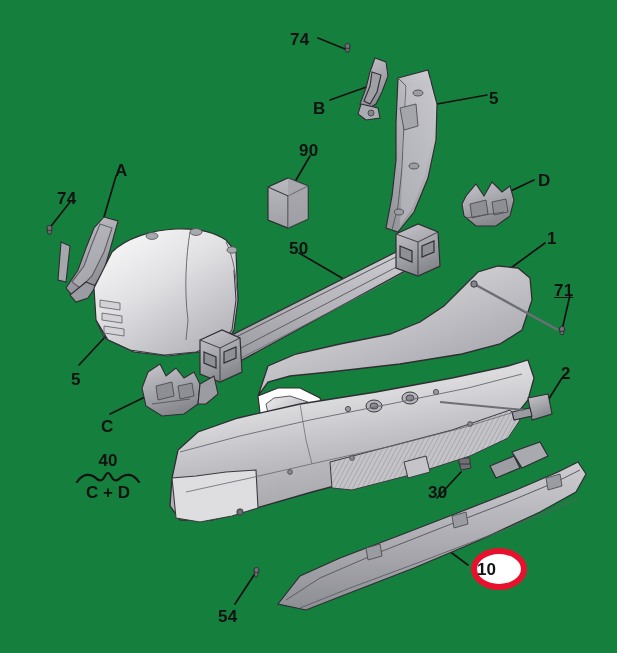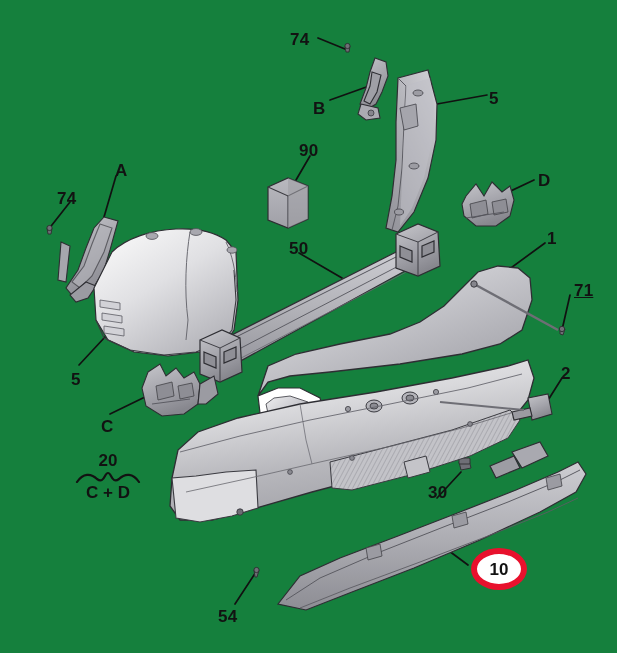--- a/index.html
+++ b/index.html
@@ -57,21 +57,21 @@
     position:absolute;
     display:flex;
     align-items:center;
     justify-content:center;
     user-select:none;
   }
   .callout .ring{
     position:relative;
     display:flex;
     align-items:center;
-    justify-content:center;
+    justify-content:flex-start;
     width:56px;
     height:42px;
     border-radius:50%;
     border:6px solid #e8112d;
     background:#ffffff;
     box-sizing:border-box;
   }
   .callout .ring span{
     font-family:"Liberation Sans", sans-serif;
     font-weight:bold;
@@ -336,30 +336,30 @@
 
   <div class="lbl" style="left:290px; top:31px;">74</div>
   <div class="lbl" style="left:313px; top:100px;">B</div>
   <div class="lbl" style="left:489px; top:90px;">5</div>
   <div class="lbl" style="left:299px; top:142px;">90</div>
   <div class="lbl" style="left:115px; top:162px;">A</div>
   <div class="lbl" style="left:538px; top:172px;">D</div>
   <div class="lbl" style="left:57px;  top:190px;">74</div>
   <div class="lbl" style="left:289px; top:240px;">50</div>
   <div class="lbl" style="left:547px; top:230px;">1</div>
-  <div class="lbl" style="left:574px; top:282px;text-decoration:underline;">71</div>
+  <div class="lbl" style="left:554px; top:282px;text-decoration:underline;">71</div>
   <div class="lbl" style="left:561px; top:365px;">2</div>
   <div class="lbl" style="left:101px; top:418px;">C</div>
   <div class="lbl" style="left:71px;  top:371px;">5</div>
   <div class="lbl" style="left:428px; top:484px;">30</div>
   <div class="lbl" style="left:218px; top:608px;">54</div>
 
 
   <div class="grp" style="left:75px; top:452px;">
-    <span class="gnum">20</span>
+    <span class="gnum">40</span>
     <svg width="66" height="12" viewBox="0 0 66 12" style="display:block;margin:2px auto 0;">
       <path d="M2,11 C8,2 16,2 22,8 C26,11 28,9 30,5 C32,1 34,1 36,5 C38,9 40,11 44,8 C50,2 58,2 64,11" fill="none" stroke="#121212" stroke-width="2.2" stroke-linecap="round"></path>
     </svg>
     <span class="gterms">C + D</span>
   </div>
 
   <div class="callout" style="left:471px; top:548px;">
     <div class="ring">
       <span>10</span>
     </div>

